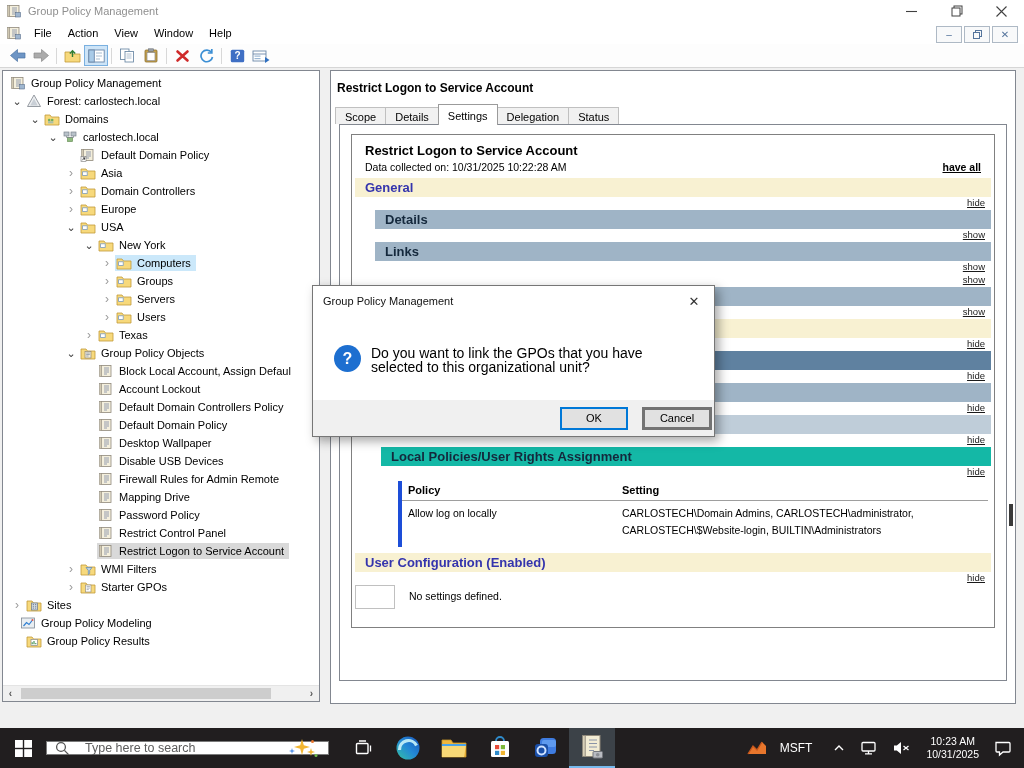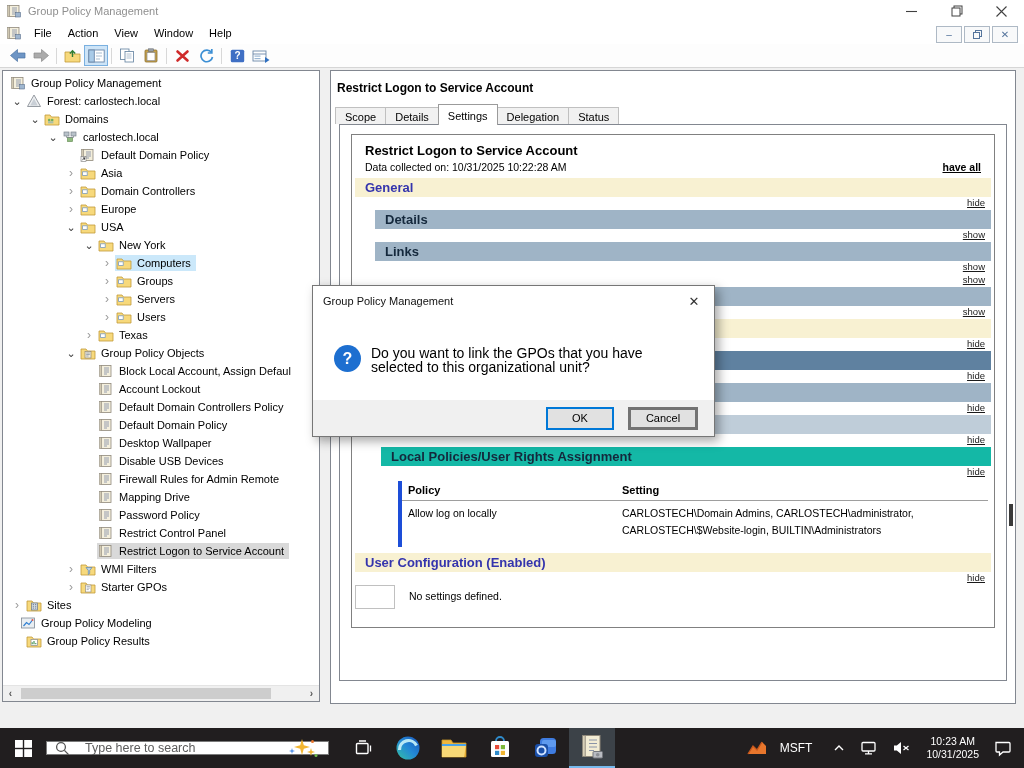--- a/index.html
+++ b/index.html
@@ -56,21 +56,21 @@
   .noterow{display:flex;margin:1px 3px 0 3px;}
   .gutter{width:40px;height:24px;border:1px solid #c0c0c0;box-sizing:border-box;flex:none;}
   .notetext{font-size:10.5px;padding:5px 0 0 14px;}
   .vtick{position:absolute;right:2px;top:433px;width:4px;height:22px;background:#3a3a3a;}
   
   .dialog{position:absolute;left:312px;top:285px;width:401px;height:150px;background:#fff;border:1px solid #767676;box-shadow:4px 4px 10px rgba(0,0,0,.35);z-index:50;}
   .dlg-title{height:30px;display:flex;align-items:center;padding-left:10px;font-size:11px;color:#111;}
   .dlg-close{position:absolute;right:0;top:0;width:40px;height:30px;display:flex;align-items:center;justify-content:center;color:#333;font-size:13px;}
   .dlg-icon{position:absolute;left:21px;top:59px;width:27px;height:27px;border-radius:50%;background:#1d6fd0;color:#fff;font-weight:bold;font-size:16px;display:flex;align-items:center;justify-content:center;}
   .dlg-msg{position:absolute;left:58px;top:60px;width:326px;font-size:14px;line-height:14px;}
-  .dlg-btns{position:absolute;left:0;bottom:0;width:100%;height:36px;background:#f0f0f0;display:flex;justify-content:flex-end;align-items:center;gap:14px;padding-right:16px;box-sizing:border-box;}
+  .dlg-btns{position:absolute;left:0;bottom:0;width:100%;height:36px;background:#f0f0f0;display:flex;justify-content:flex-end;align-items:center;gap:14px;padding-right:2px;box-sizing:border-box;}
   .btn{width:70px;height:23px;background:#e1e1e1;border:3px solid #737373;display:flex;align-items:center;justify-content:center;font-size:11px;box-sizing:border-box;}
   .btn.ok{border:2px solid #0078d7;width:68px;}
   
   .taskbar{position:absolute;left:0;top:728px;width:1024px;height:40px;background:#211e1f;display:flex;align-items:center;z-index:60;}
   .start{width:46px;height:40px;display:flex;align-items:center;justify-content:center;}
   .search{width:283px;height:14px;background:#fff;border:1px solid #7a7a7a;display:flex;align-items:center;box-sizing:border-box;}
   .search-text{color:#5c5c5c;font-size:12.5px;margin-left:8px;flex:1;}
   .tb-app{width:46px;height:40px;display:flex;align-items:center;justify-content:center;box-sizing:border-box;}
   .tb-app.active{background:#3c4248;border-bottom:2px solid #76b9ed;}
   .tray{margin-left:auto;display:flex;align-items:center;color:#fff;}

